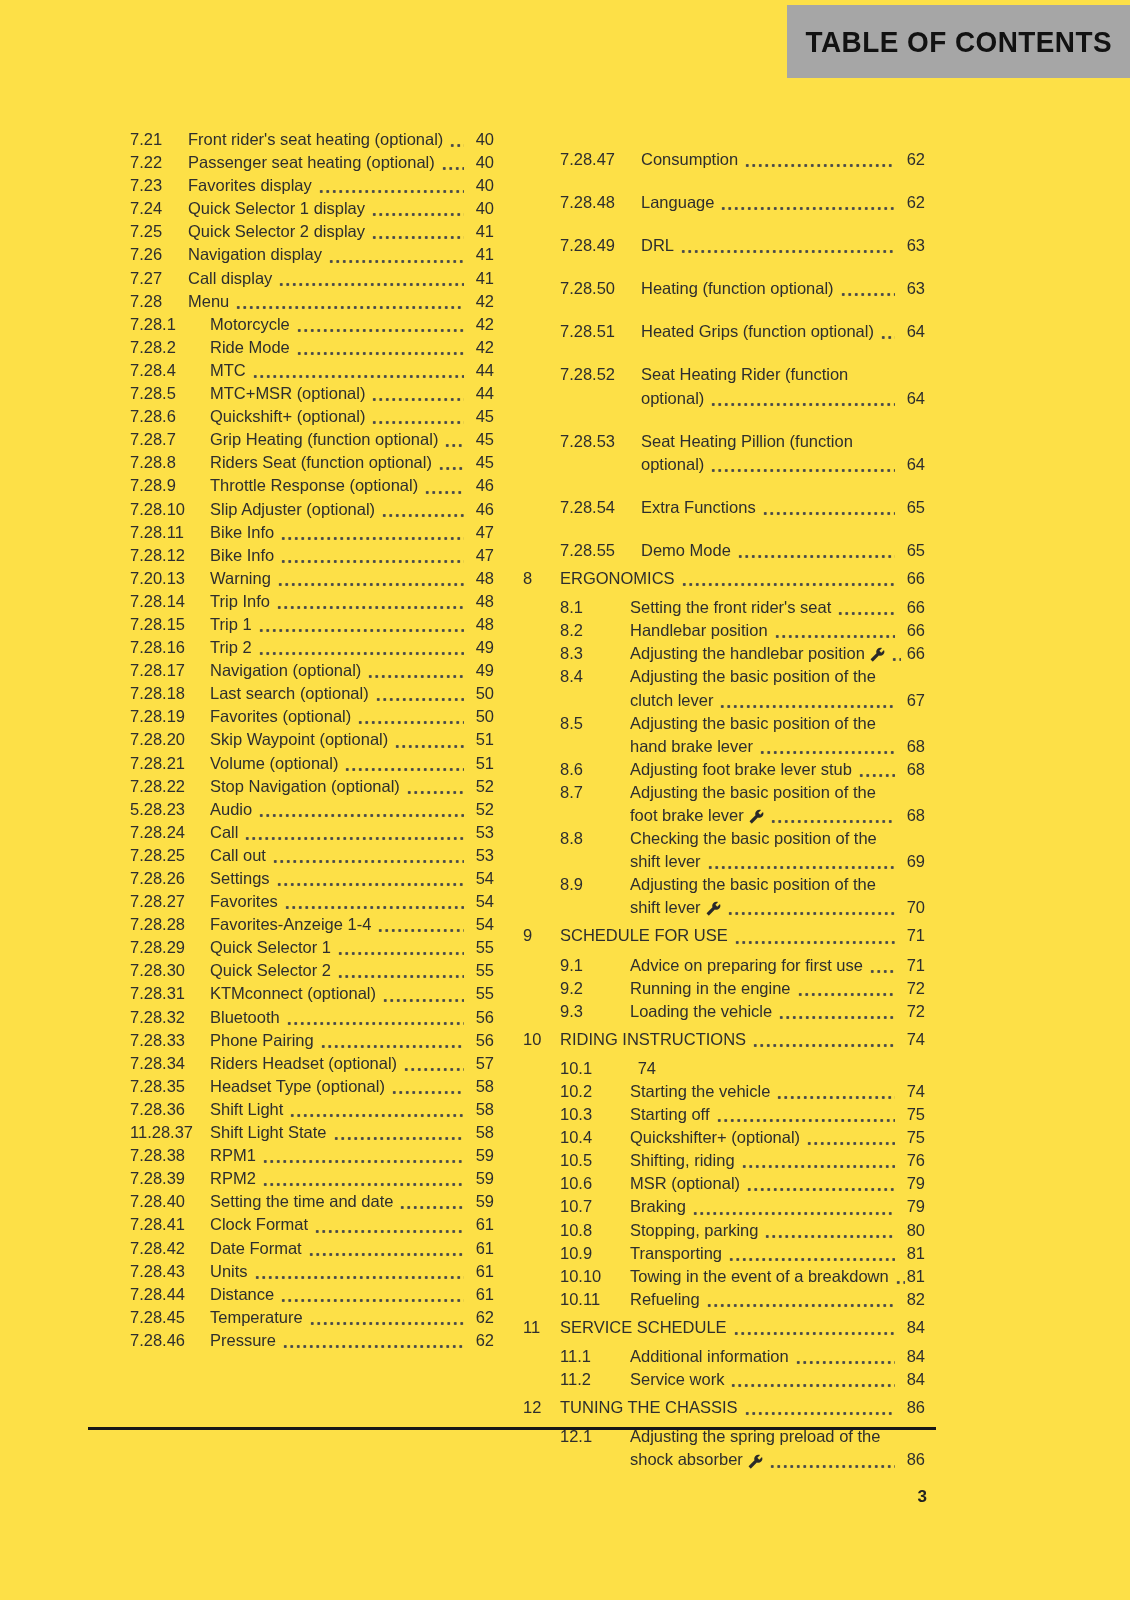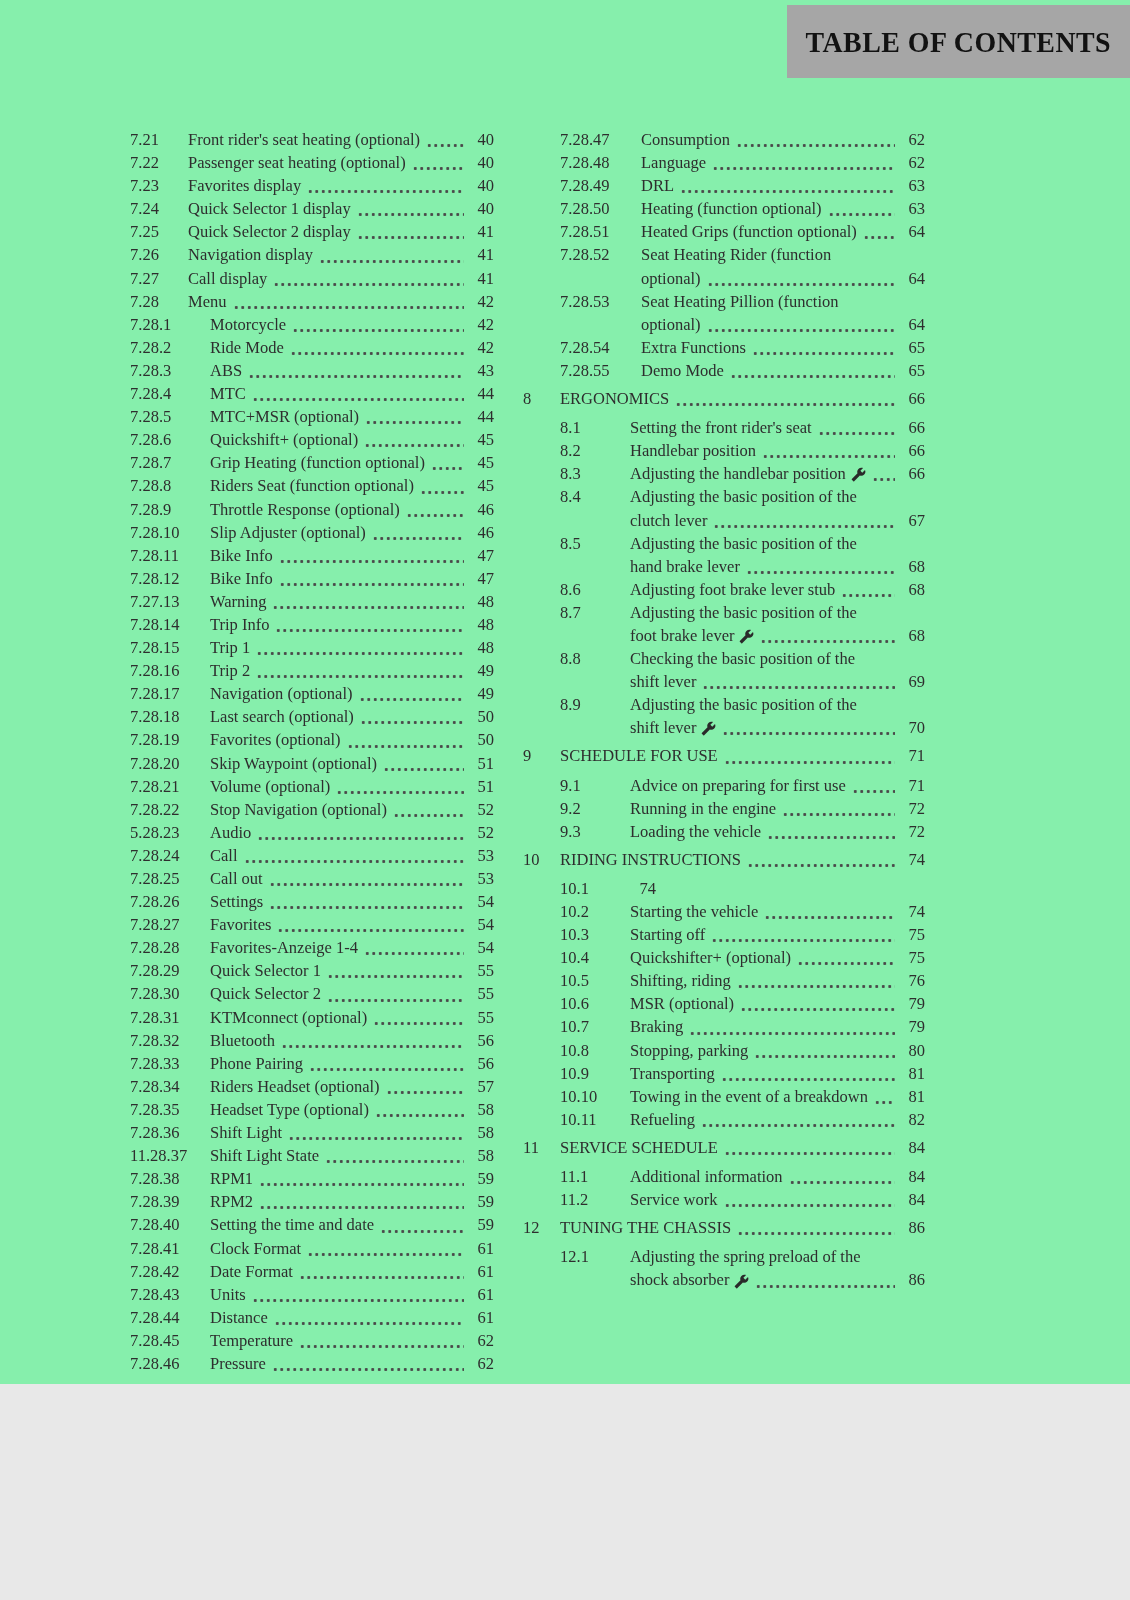--- a/index.html
+++ b/index.html
@@ -1,19 +1,19 @@
 <!DOCTYPE html>
 <html style="--header-bg: #a6a6a6; --text: #2e2e2e; --dots: #4a4a4a;"><head>
 <meta charset="utf-8">
 <style>
   html,body { margin:0; padding:0; background:#e8e8e8; }
   .page {
-    position:relative; width:1130px; height:1384px; margin:0 auto;
-    background:#86efac; overflow:hidden;
-    font-family:Liberation Serif, serif;
+    position:relative; width:1130px; height:1600px; margin:0 auto;
+    background:#fde047; overflow:hidden;
+    font-family:Liberation Sans, sans-serif;
     color:var(--text,#2e2e2e);
   }
   .header-box {
     position:absolute; left:787px; top:5px; width:343px; height:73px;
     background:var(--header-bg,#a6a6a6);
     display:flex; align-items:center; justify-content:center;
   }
   .header-box h1 {
     margin:0; font-size:30px; font-weight:bold; color:#121212;
     letter-spacing:0.5px; transform:scaleX(0.93); white-space:nowrap;
@@ -35,21 +35,21 @@
     background-size:6.5px 3px; background-repeat:repeat-x; background-position:left bottom;
   }
   .pagenum { flex:0 0 auto; width:26px; text-align:right; align-self:flex-end; white-space:pre; }
 
   #col-left .lvl2 .num { width:58px; }
   #col-left .lvl3 .num { width:80px; }
   #col-right .lvl1 { margin:5px 0 6px 0; }
   #col-right .lvl1 .num { width:37px; }
   #col-right .lvl2 { margin-left:37px; }
   #col-right .lvl2 .num { width:70px; }
-  #col-right .lvl3 { margin-left:37px; }
+  #col-right .lvl3 { margin-left:37px;margin-top:20px; }
   #col-right .lvl3 .num { width:81px; }
 
   .wrench {
     width:15px; height:15px; flex:0 0 auto; align-self:flex-end;
     margin:0 0 3px 5px; fill:#2a2a2a; transform:scaleX(-1);
   }
   .footer-rule { position:absolute; left:88px; top:1427px; width:848px; height:3px; background:#181818; }
   .page-number { position:absolute; top:1487px; right:203px; font-size:17px; font-weight:bold; color:#222; }
 </style>
 </head>
@@ -155,30 +155,20 @@
         <span class="num">7.28.2</span>
         <span class="body">
           <span class="lastline">
             <span class="txt">Ride Mode</span>
             <span class="leader"></span>
           </span>
         </span>
         <span class="pagenum">42</span>
       </div>
       <div class="row lvl3">
-        <span class="num">7.28.3</span>
-        <span class="body">
-          <span class="lastline">
-            <span class="txt">ABS</span>
-            <span class="leader"></span>
-          </span>
-        </span>
-        <span class="pagenum">43</span>
-      </div>
-      <div class="row lvl3">
         <span class="num">7.28.4</span>
         <span class="body">
           <span class="lastline">
             <span class="txt">MTC</span>
             <span class="leader"></span>
           </span>
         </span>
         <span class="pagenum">44</span>
       </div>
       <div class="row lvl3">
@@ -255,21 +245,21 @@
         <span class="num">7.28.12</span>
         <span class="body">
           <span class="lastline">
             <span class="txt">Bike Info</span>
             <span class="leader"></span>
           </span>
         </span>
         <span class="pagenum">47</span>
       </div>
       <div class="row lvl3">
-        <span class="num">7.27.13</span>
+        <span class="num">7.20.13</span>
         <span class="body">
           <span class="lastline">
             <span class="txt">Warning</span>
             <span class="leader"></span>
           </span>
         </span>
         <span class="pagenum">48</span>
       </div>
       <div class="row lvl3">
         <span class="num">7.28.14</span>

